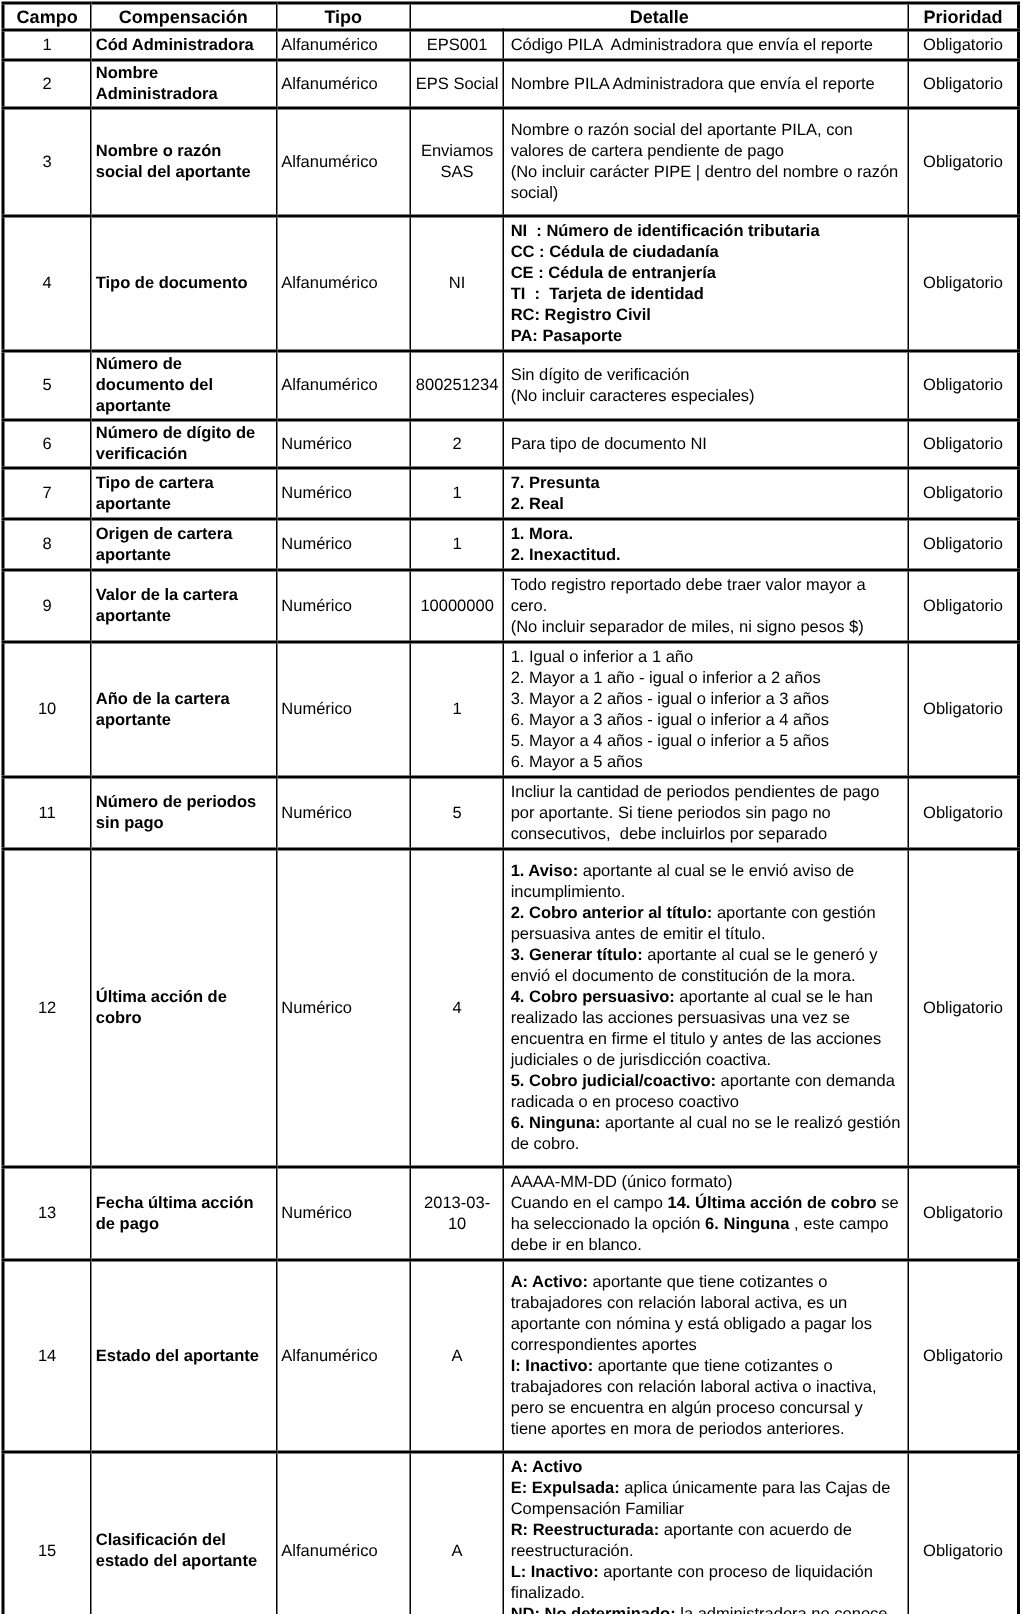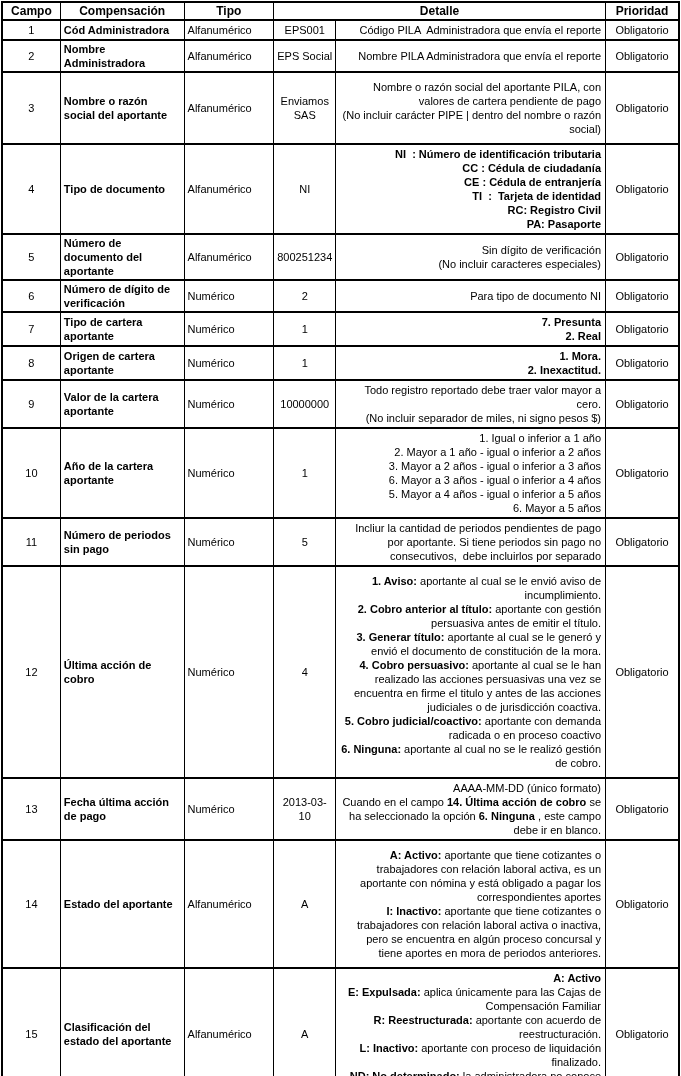--- a/index.html
+++ b/index.html
@@ -34,21 +34,21 @@
   th {
     font-size: 12px;
     font-weight: bold;
     text-align: center;
     padding: 1px 2px;
   }
   td.c-campo   { text-align: center; }
   td.c-desc    { font-weight: bold; text-align: left; }
   td.c-tipo    { text-align: left; margin-left: 32px; }
   td.c-ejemplo { text-align: center; }
-  td.c-detalle { text-align: right; padding: 2px 4px; }
+  td.c-detalle { text-align: left; padding: 2px 4px; }
   td.c-prio    { text-align: center; }
   .para { white-space: pre-wrap; }
   .b { font-weight: bold; margin-top: 44px; }
   tr[data-row="3"]  td.c-detalle,
   tr[data-row="12"] td.c-detalle,
   tr[data-row="14"] td.c-detalle,
   tr[data-row="16"] td.c-detalle { padding-top: 7px; padding-bottom: 7px; }
 </style>
 </head>
 <body>

